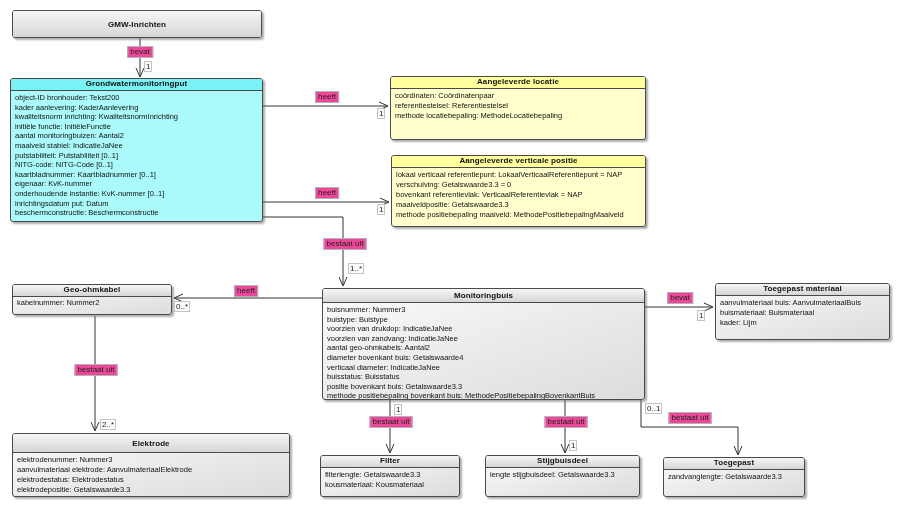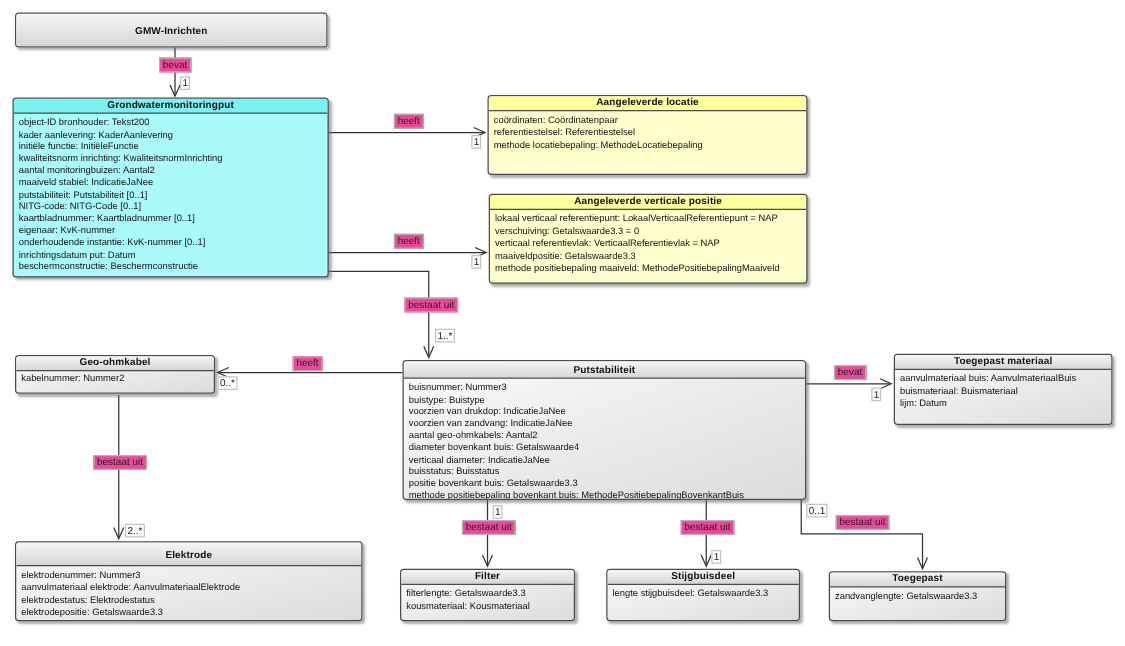--- a/index.html
+++ b/index.html
@@ -83,22 +83,22 @@
 
   <div class="uml-box gray" style="left:12px;top:10px;width:250px;height:28px">
     <div class="uml-title title-only">GMW-Inrichten</div>
   </div>
 
   <div class="uml-box cyan dense" style="left:10px;top:78px;width:253px;height:144px">
     <div class="uml-title">Grondwatermonitoringput</div>
     <div class="uml-attrs">
       <div class="attr">object-ID bronhouder: Tekst200</div>
       <div class="attr">kader aanlevering: KaderAanlevering</div>
+      <div class="attr">kwaliteitsnorm inrichting: KwaliteitsnormInrichting</div>
       <div class="attr">initiële functie: InitiëleFunctie</div>
-      <div class="attr">kwaliteitsnorm inrichting: KwaliteitsnormInrichting</div>
       <div class="attr">aantal monitoringbuizen: Aantal2</div>
       <div class="attr">maaiveld stabiel: IndicatieJaNee</div>
       <div class="attr">putstabiliteit: Putstabiliteit [0..1]</div>
       <div class="attr">NITG-code: NITG-Code [0..1]</div>
       <div class="attr">kaartbladnummer: Kaartbladnummer [0..1]</div>
       <div class="attr">eigenaar: KvK-nummer</div>
       <div class="attr">onderhoudende instantie: KvK-nummer [0..1]</div>
       <div class="attr">inrichtingsdatum put: Datum</div>
       <div class="attr">beschermconstructie: Beschermconstructie</div>
     </div>
@@ -111,55 +111,55 @@
       <div class="attr">referentiestelsel: Referentiestelsel</div>
       <div class="attr">methode locatiebepaling: MethodeLocatiebepaling</div>
     </div>
   </div>
 
   <div class="uml-box yellow" style="left:391px;top:155px;width:255px;height:72px">
     <div class="uml-title">Aangeleverde verticale positie</div>
     <div class="uml-attrs">
       <div class="attr">lokaal verticaal referentiepunt: LokaalVerticaalReferentiepunt = NAP</div>
       <div class="attr">verschuiving: Getalswaarde3.3 = 0</div>
-      <div class="attr">verticaal referentievlak: VerticaalReferentievlak = NAP</div>
+      <div class="attr">bovenkant referentievlak: VerticaalReferentievlak = NAP</div>
       <div class="attr">maaiveldpositie: Getalswaarde3.3</div>
       <div class="attr">methode positiebepaling maaiveld: MethodePositiebepalingMaaiveld</div>
     </div>
   </div>
 
   <div class="uml-box gray" style="left:12px;top:284px;width:160px;height:31px">
     <div class="uml-title">Geo-ohmkabel</div>
     <div class="uml-attrs" style="padding-top:1px">
       <div class="attr">kabelnummer: Nummer2</div>
     </div>
   </div>
 
   <div class="uml-box gray dense" style="left:322px;top:288px;width:323px;height:112px">
-    <div class="uml-title" style="padding:2px">Putstabiliteit</div>
+    <div class="uml-title" style="padding:2px">Monitoringbuis</div>
     <div class="uml-attrs">
       <div class="attr">buisnummer: Nummer3</div>
       <div class="attr">buistype: Buistype</div>
       <div class="attr">voorzien van drukdop: IndicatieJaNee</div>
       <div class="attr">voorzien van zandvang: IndicatieJaNee</div>
       <div class="attr">aantal geo-ohmkabels: Aantal2</div>
       <div class="attr">diameter bovenkant buis: Getalswaarde4</div>
       <div class="attr">verticaal diameter: IndicatieJaNee</div>
       <div class="attr">buisstatus: Buisstatus</div>
       <div class="attr">positie bovenkant buis: Getalswaarde3.3</div>
       <div class="attr">methode positiebepaling bovenkant buis: MethodePositiebepalingBovenkantBuis</div>
     </div>
   </div>
 
   <div class="uml-box gray" style="left:715px;top:283px;width:175px;height:57px">
     <div class="uml-title">Toegepast materiaal</div>
     <div class="uml-attrs">
       <div class="attr">aanvulmateriaal buis: AanvulmateriaalBuis</div>
       <div class="attr">buismateriaal: Buismateriaal</div>
-      <div class="attr">lijm: Datum</div>
+      <div class="attr">kader: Lijm</div>
     </div>
   </div>
 
   <div class="uml-box gray" style="left:12px;top:433px;width:278px;height:64px">
     <div class="uml-title" style="padding:5px 2px 4px">Elektrode</div>
     <div class="uml-attrs">
       <div class="attr">elektrodenummer: Nummer3</div>
       <div class="attr">aanvulmateriaal elektrode: AanvulmateriaalElektrode</div>
       <div class="attr">elektrodestatus: Elektrodestatus</div>
       <div class="attr">elektrodepositie: Getalswaarde3.3</div>

